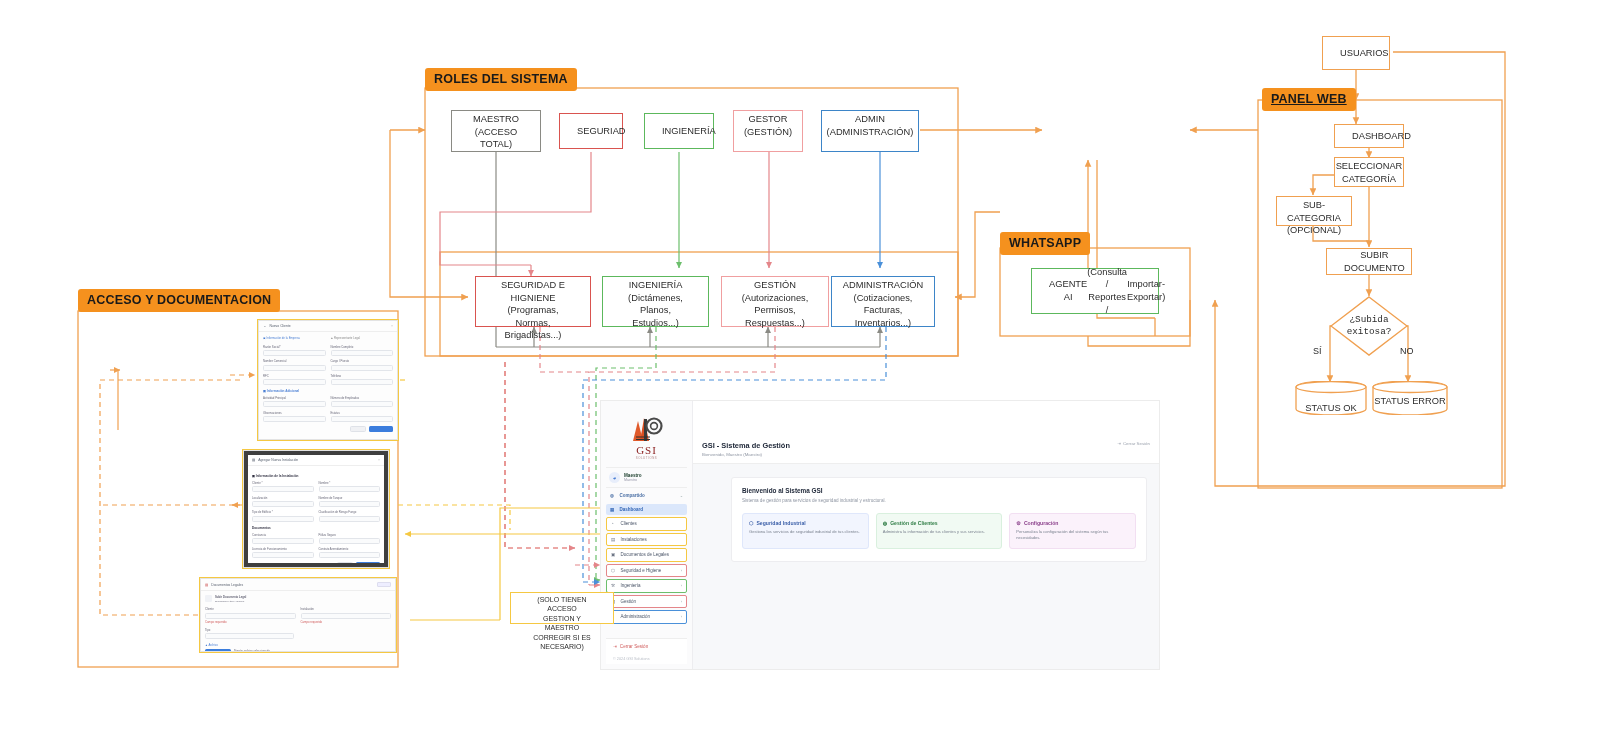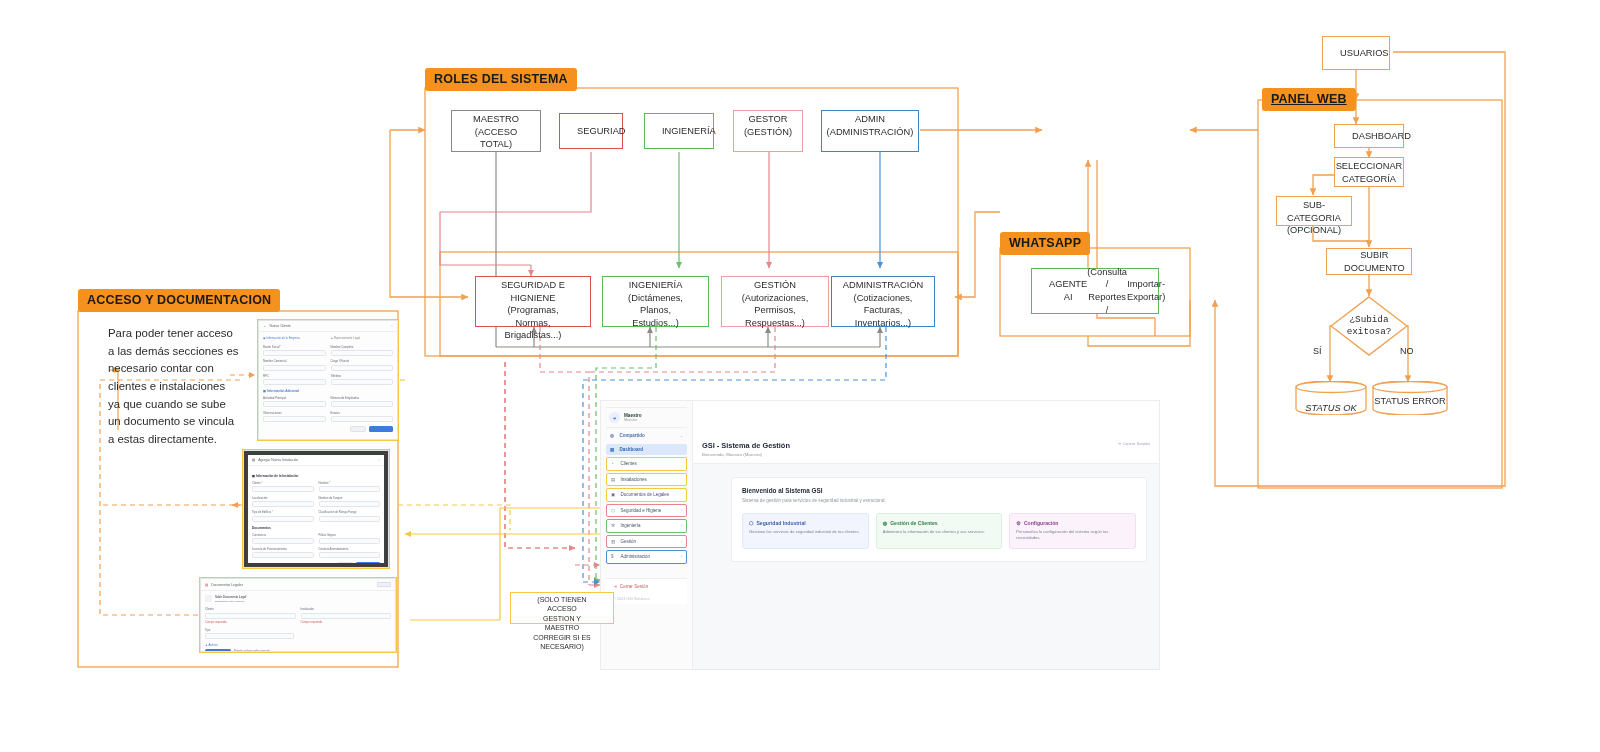--- a/index.html
+++ b/index.html
@@ -292,36 +292,35 @@
       <polygon points="39,1 77,30 39,59 1,30" fill="#fff" stroke="#F0A050" stroke-width="1.4"></polygon>
     </svg>
     <div style="position:absolute;inset:0;display:flex;flex-direction:column;align-items:center;justify-content:center;font-size:9.3px;color:#2b2b2b;line-height:1.3;">
       <span>¿Subida</span>
       <span>exitosa?</span>
     </div>
   </div>
   <div style="position:absolute; left:1313px; top:346px; font-size:9px; color:#2b2b2b; z-index:6;">SÍ</div>
   <div style="position:absolute; left:1400px; top:346px; font-size:9px; color:#2b2b2b; z-index:6;">NO</div>
 
-  <div class="cyl" style="left:1295px; top:381px; width:72px; height:48px;font-style:italic;">
+  <div class="cyl" style="left:1295px; top:381px; width:72px; height:48px;">
     <svg width="72" height="34" style="position:absolute;left:0;top:0;">
       <path d="M1,6 L1,28 A35,6 0 0 0 71,28 L71,6 A35,6 0 0 0 1,6 Z" fill="#fff" stroke="#F0A050" stroke-width="1.3"></path>
       <ellipse cx="36" cy="6" rx="35" ry="5.5" fill="#fff" stroke="#F0A050" stroke-width="1.3"></ellipse>
     </svg>
     <div class="cyl-txt" style="font-size:9.3px; margin-top:6px;">STATUS OK</div>
   </div>
   <div class="cyl" style="left:1372px; top:381px; width:76px; height:34px;">
     <svg width="76" height="34" style="position:absolute;left:0;top:0;">
       <path d="M1,6 L1,28 A37,6 0 0 0 75,28 L75,6 A37,6 0 0 0 1,6 Z" fill="#fff" stroke="#F0A050" stroke-width="1.3"></path>
       <ellipse cx="38" cy="6" rx="37" ry="5.5" fill="#fff" stroke="#F0A050" stroke-width="1.3"></ellipse>
     </svg>
     <div class="cyl-txt" style="font-size:9.3px; margin-top:6px;">STATUS ERROR</div>
   </div>
 
-  <div class="note-txt" style="left:108px; top:325px; width:132px;">Para poder tener acceso a las demás secciones es necesario contar con clientes e instalaciones ya que cuando se sube un documento se vincula a estas directamente.</div>
 
   <div class="node" style="left:510px; top:592px; width:104px; height:32px; border-color:#f5c842; flex-direction:column; font-size:7px;">
     <span>(SOLO TIENEN ACCESO</span>
     <span>GESTION Y MAESTRO</span>
     <span>CORREGIR SI ES NECESARIO)</span>
   </div>
 
   <div class="shot shot-hl" style="left:258px; top:320px; width:140px; height:120px;">
     <div class="fs-bar">
       <span>←</span>
@@ -499,20 +498,34 @@
       <div style="display:flex;gap:3px;align-items:center;margin-top:2px;">
         <div style="width:26px;height:5px;background:#3b7ddd;border-radius:1.5px;"></div>
         <div class="fs-l" style="margin:0;">Ningún archivo seleccionado</div>
       </div>
 
     </div>
   </div>
 
   <div class="app" style="left:600px; top:400px; width:560px; height:270px;">
     <div class="app-side">
+      <div class="logo-wrap">
+        <div class="logo-mark">
+          <svg width="34" height="30" viewBox="0 0 34 30">
+            <path d="M3,28 L8,8 L13,28 Z" fill="#e05a2b"></path>
+            <path d="M10,28 L14,5 L19,28 Z" fill="#d94f22"></path>
+            <rect x="14" y="6" width="3" height="22" fill="#3a3a3a"></rect>
+            <circle cx="24" cy="13" r="7.5" fill="none" stroke="#4a4a4a" stroke-width="2.2"></circle>
+            <circle cx="24" cy="13" r="3.4" fill="none" stroke="#4a4a4a" stroke-width="1.6"></circle>
+            <path d="M6,24 L20,24 M6,26.5 L20,26.5" stroke="#2f2f2f" stroke-width="1.1"></path>
+          </svg>
+        </div>
+        <div class="logo-txt">GSI</div>
+        <div class="logo-sub">SOLUTIONS</div>
+      </div>
       <div class="usr">
         <div class="usr-av">◕</div>
         <div>
           <div class="usr-n">Maestro</div>
           <div class="usr-r">Maestro</div>
         </div>
       </div>
       <div class="nav-i grp">
         <span class="ico">◍</span>
         <span>Compartido</span>

